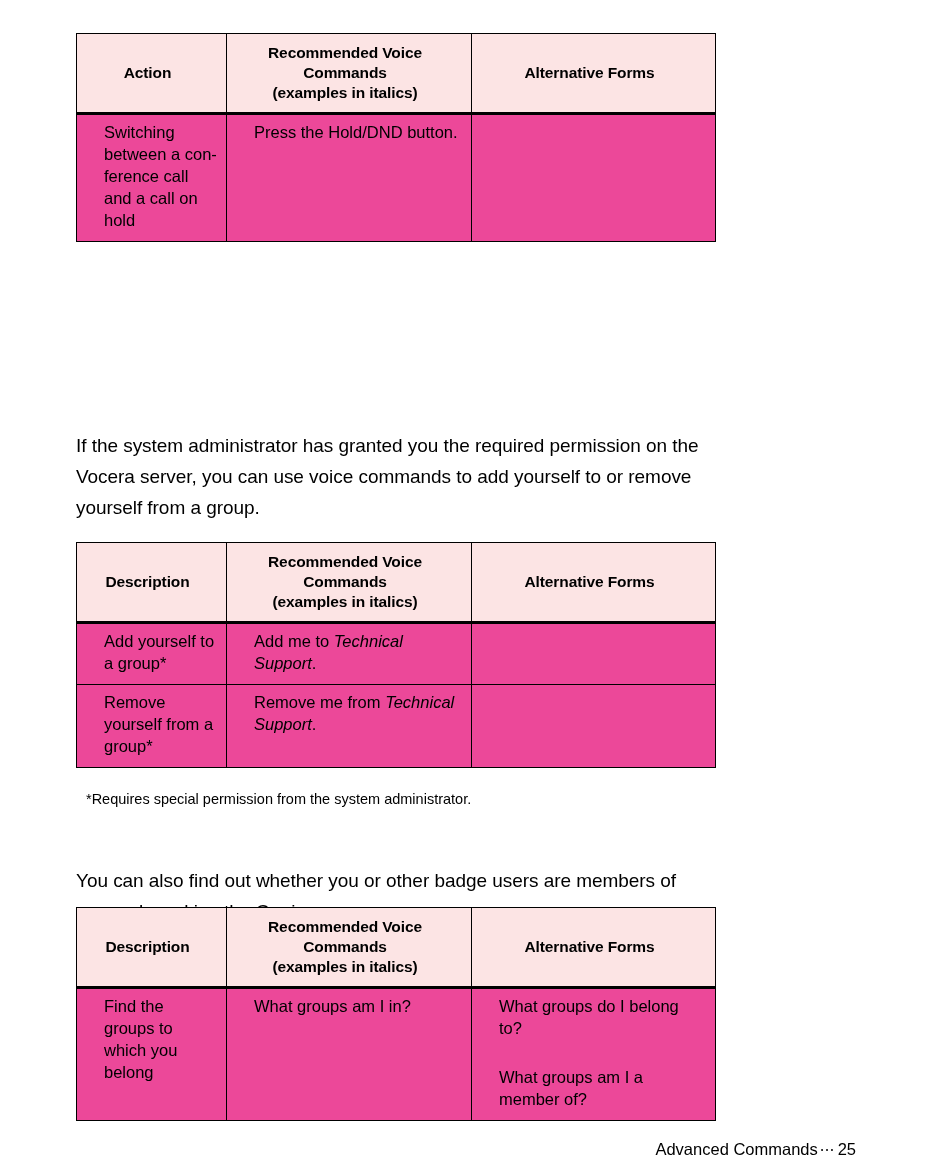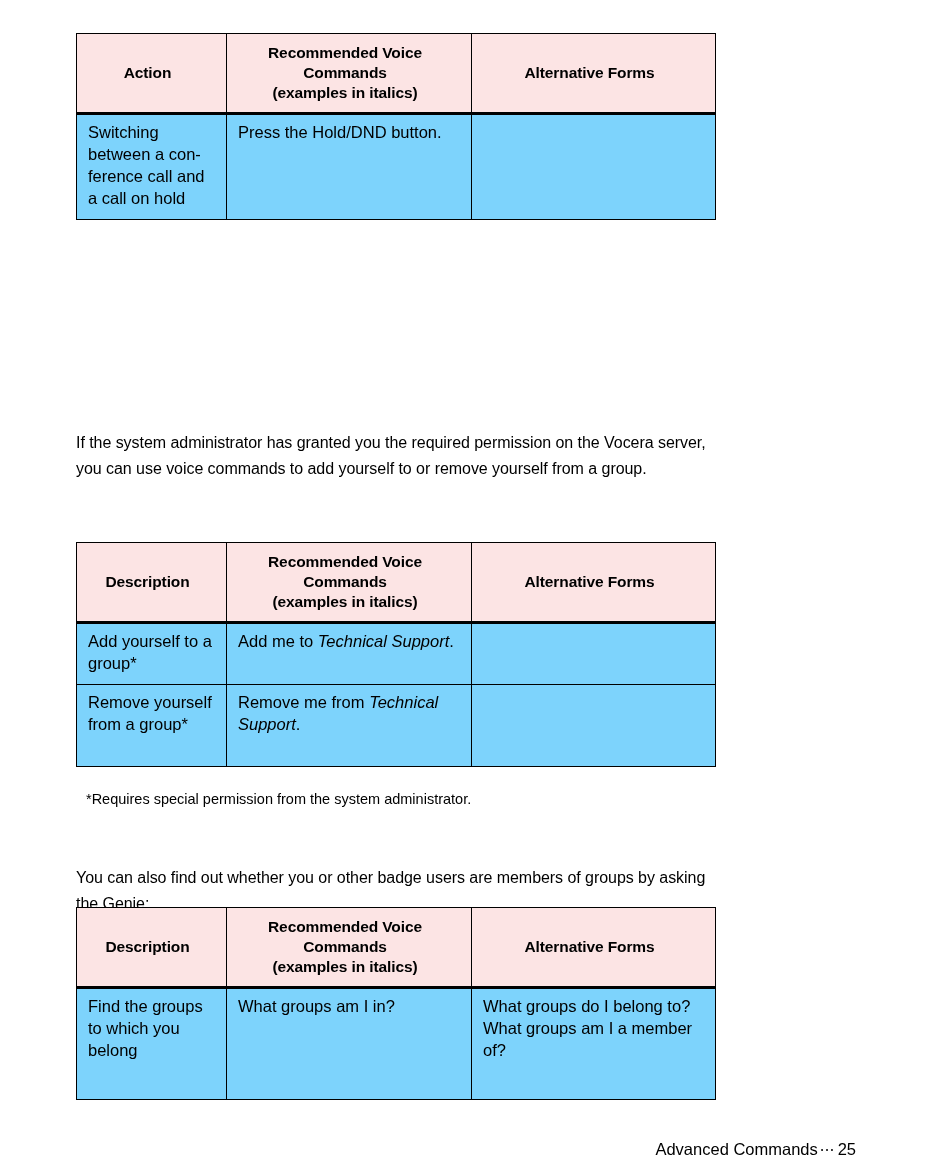--- a/index.html
+++ b/index.html
@@ -50,31 +50,31 @@
     line-height: 1.28;
     padding: 9px 14px 10px 6px;
   }
 
   .vtable tbody td {
     border: 1px solid #000000;
     vertical-align: top;
     text-align: left;
     font-weight: normal;
     line-height: 1.33;
-    padding: 7px 9px 9px 11px;
-    background: #7dd3fc;
+    padding: 7px 9px 9px 27px;
+    background: #ec4899;
     font-stretch: condensed;
   }
   .vtable tbody tr:first-child td { border-top: none; }
 
   .vtable tbody td p {
     margin: 0 0 0 0;
   }
   .vtable tbody td p + p {
-    margin-top: 0;
+    margin-top: 27px;
   }
   .vtable em { font-style: italic; }
 
   
   #table-hold-dnd      { top: 33px; }
   #table-group-membership { top: 542px; }
   #table-group-query   { top: 907px; }
 
   
   #table-hold-dnd tbody tr.r1 td { height: 83px; }
@@ -95,21 +95,21 @@
     font-weight: bold;
     font-stretch: condensed;
     letter-spacing: -0.2px;
     line-height: 1.1;
   }
 
   .body-para {
     position: absolute;
     left: 76px;
     margin: 0;
-    font-size: 16px;
+    font-size: 19px;
     font-stretch: condensed;
     line-height: 1.64;
     letter-spacing: -0.05px;
   }
   #para-intro { top: 430px; width: 645px; }
   #para-genie { top: 825px; width: 645px; margin-top: 40px; }
 
   .footnote {
     position: absolute;
     left: 86px;

